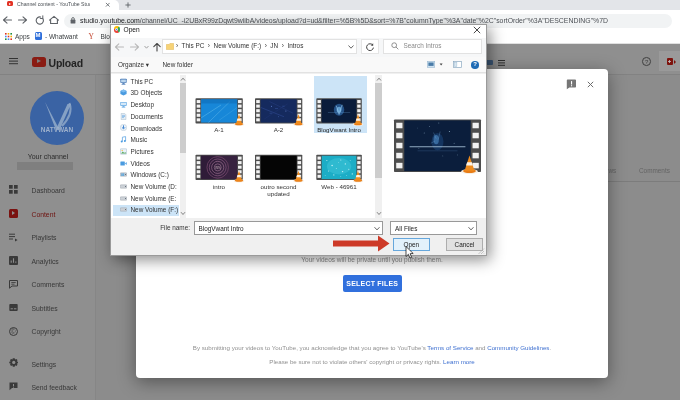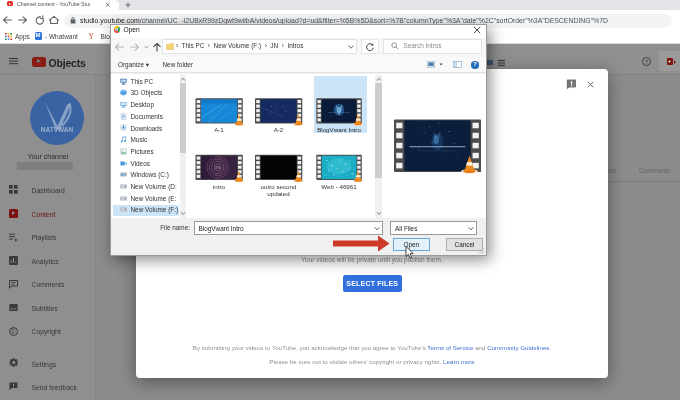--- a/index.html
+++ b/index.html
@@ -62,21 +62,21 @@
 <div class="abs" style="left:88.5px;top:32px;font-size:7.5px;color:#c2452e;font-family:'Liberation Serif',serif;">Y</div>
 <div class="abs" style="left:100.5px;top:33px;font-size:6.5px;color:#3c4043;">Blog</div>
 <div class="abs" style="left:0;top:43px;width:680px;height:1px;background:#e0e0e0;"></div>
 
 <div class="abs" style="left:0;top:44px;width:680px;height:356px;background:#8c8c8c;"></div>
 
 <div class="abs" style="left:0;top:44px;width:680px;height:31px;background:#8f8f8f;border-bottom:1px solid #828282;"></div>
 <div class="abs" style="left:8.8px;top:58px;width:9.5px;height:1.4px;background:#333;box-shadow:0 2.6px 0 #333, 0 5.2px 0 #333;"></div>
 <div class="abs" style="left:31.5px;top:56.5px;width:14.2px;height:10px;background:#8a1c13;border-radius:2.5px;"></div>
 <div class="abs" style="left:37px;top:59px;width:0;height:0;border-left:4.2px solid #7d7d7d;border-top:2.5px solid transparent;border-bottom:2.5px solid transparent;"></div>
-<div class="abs" style="left:48.5px;top:56.5px;font-size:10.5px;font-weight:bold;color:#232323;letter-spacing:-0.2px;">Objects</div>
+<div class="abs" style="left:48.5px;top:56.5px;font-size:10.5px;font-weight:bold;color:#232323;letter-spacing:-0.2px;">Upload</div>
 <div class="abs" style="left:642.3px;top:57px;width:8.7px;height:8.7px;border:1px solid #3f3f3f;border-radius:50%;color:#3f3f3f;font-size:6px;text-align:center;line-height:8.4px;">?</div>
 <div class="abs" style="left:659px;top:50.5px;width:21px;height:20px;background:#9a9a9a;"></div>
 <div class="abs" style="left:666.5px;top:58.2px;width:6.8px;height:7.2px;background:#7e120c;border-radius:1px;"></div>
 <div class="abs" style="left:673.5px;top:59.6px;width:0;height:0;border-left:2.6px solid #7e120c;border-top:2.2px solid transparent;border-bottom:2.2px solid transparent;"></div>
 <div class="abs" style="left:486px;top:59.6px;width:6.8px;height:5.8px;background:#3f5a7a;border-radius:1px;"></div>
 <div class="abs" style="left:497.6px;top:59.8px;width:7.6px;height:1.3px;background:#2e2e2e;box-shadow:0 2.4px 0 #2e2e2e, 0 4.8px 0 #2e2e2e;"></div>
 <div class="abs" style="left:668.4px;top:60.3px;width:3px;height:3px;">
     <svg width="3" height="3" viewBox="0 0 3 3">
       <path d="M1.5,0 V3 M0,1.5 H3" stroke="#c4c4c4" stroke-width="0.8"></path>
     </svg>

